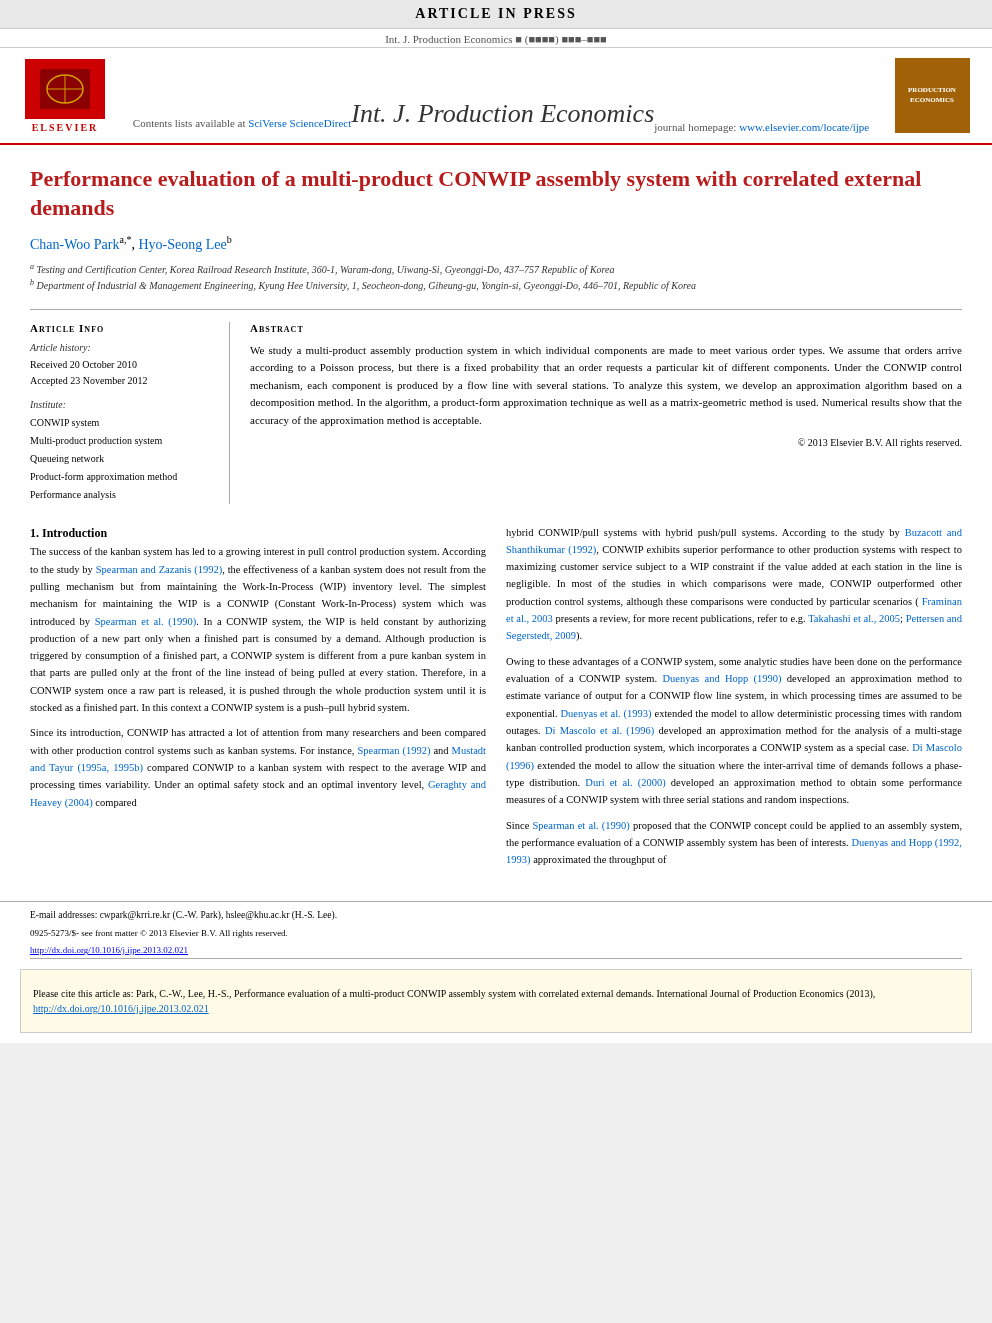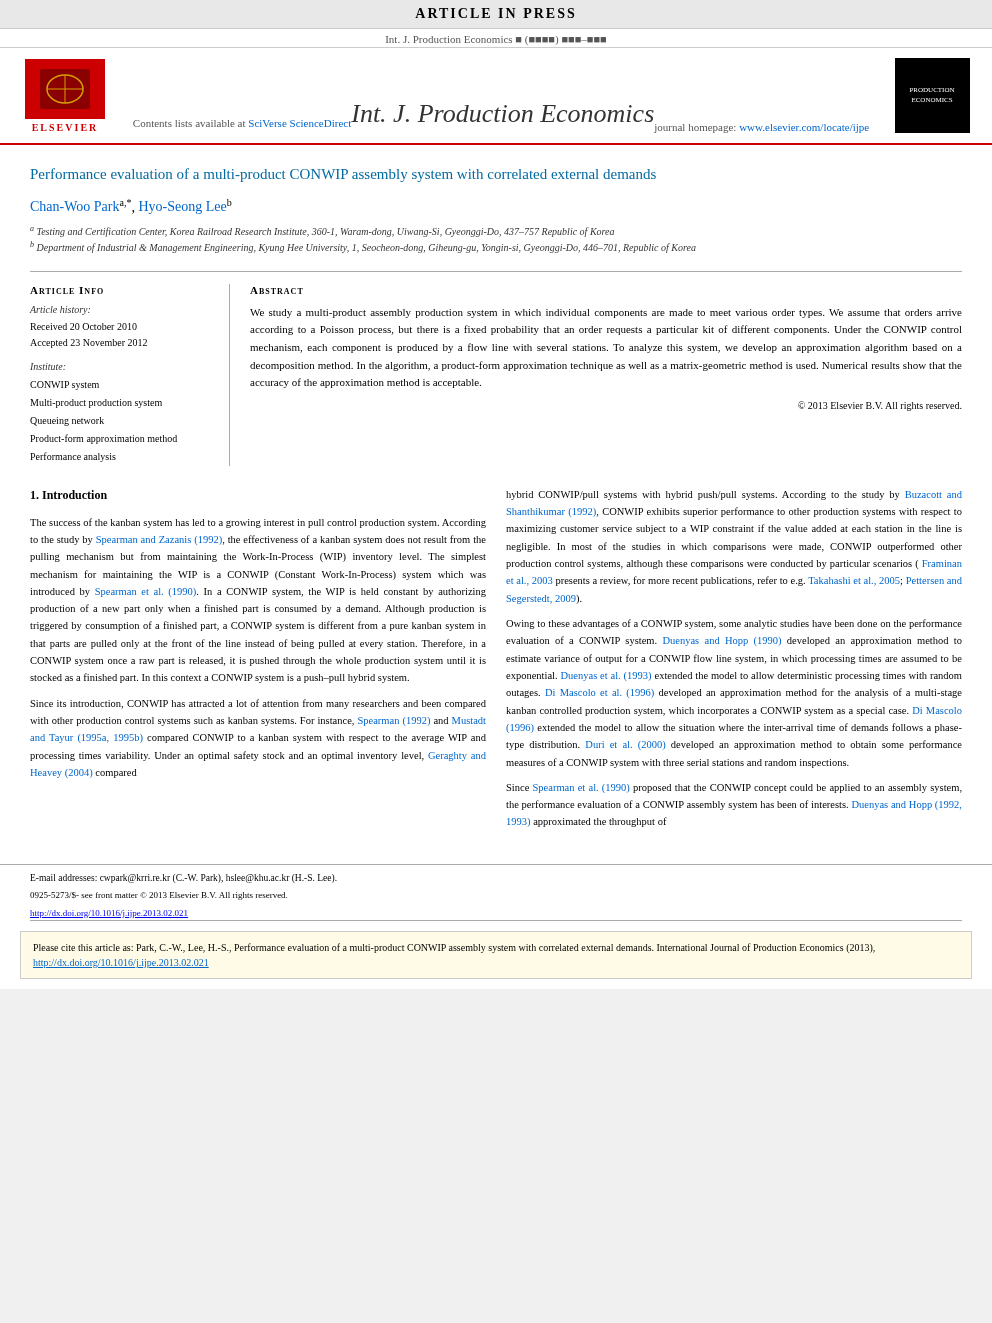--- a/index.html
+++ b/index.html
@@ -98,39 +98,39 @@
     .prod-econ-logo {
       width: 80px;
       flex-shrink: 0;
       display: flex;
       align-items: center;
       justify-content: center;
     }
     .prod-econ-box {
       width: 75px;
       height: 75px;
-      background: #000000;
+      background: #a16207;
       display: flex;
       align-items: center;
       justify-content: center;
       color: white;
       font-size: 7px;
-      font-weight: normal;
+      font-weight: bold;
       text-align: center;
       line-height: 1.3;
       padding: 5px;
     }
     
     .main-content {
       padding: 20px 30px 10px;
     }
     .paper-title {
-      font-size: 15px;
-      font-weight: normal;
-      color: #0369a1;
+      font-size: 22px;
+      font-weight: bold;
+      color: #b91c1c;
       margin-bottom: 12px;
       line-height: 1.3;
     }
     .authors {
       font-size: 14px;
       color: #000;
       margin-bottom: 8px;
     }
     .authors sup { font-size: 10px; }
     .author-link { color: #0066cc; text-decoration: none; margin-top: 20px; }
@@ -219,21 +219,20 @@
     .col-left, .col-right {
       flex: 1;
       font-size: 10.5px;
       line-height: 1.65;
       color: #000;
       text-align: justify;
     }
     .section-heading {
       font-size: 12px;
       font-weight: bold;
-      margin-bottom: 8px;
       color: #000;
     }
     .body-para {
       margin-bottom: 8px;
       font-size: 10.5px;
       line-height: 1.65;
       text-align: justify;
     }
     .ref-link { color: #0066cc; text-decoration: none; }
     
@@ -252,21 +251,21 @@
     .copyright-footer {
       font-size: 9px;
       color: #000;
       margin-top: 4px;
       line-height: 1.5;
     }
     .citation-box {
       background: #fffbe6;
       border: 1px solid #ccc;
       margin: 10px 20px;
-      padding: 8px 12px;
+      padding: 16px 12px;
       font-size: 10px;
       color: #000;
       line-height: 1.5;
     }
     .citation-box a { color: #0066cc; }
     .divider-line {
       border: none;
       border-top: 1px solid #aaa;
       margin: 0 30px;
     }

